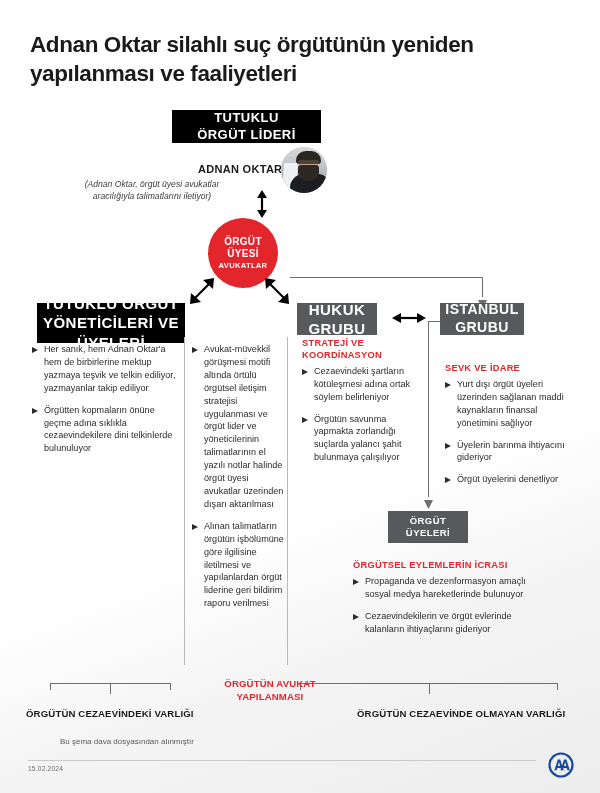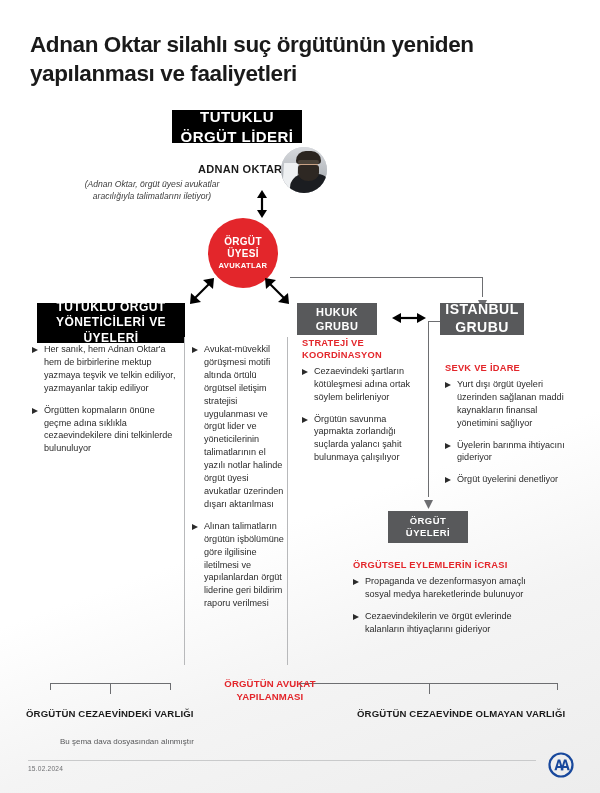--- a/index.html
+++ b/index.html
@@ -34,23 +34,23 @@
     justify-content: center;
     text-align: center;
     color: #ffffff;
     font-weight: bold;
     letter-spacing: .45px;
     line-height: 1.28;
   }
   .box.black { background: #000000; }
   .box.gray  { background: #58595b; }
 
-  #box-leader      { left: 172px; top: 110px; width: 130px; height: 33px; font-size: 15px; }
-  #box-managers    { left: 37px;  top: 303px; width: 148px; height: 40px; font-size: 12px; }
-  #box-hukuk       { left: 297px; top: 303px; width:  80px; height: 32px; font-size: 11px; }
+  #box-leader      { left: 172px; top: 110px; width: 149px; height: 33px; font-size: 13px; }
+  #box-managers    { left: 37px;  top: 303px; width: 148px; height: 40px; font-size: 15px; }
+  #box-hukuk       { left: 297px; top: 303px; width:  80px; height: 32px; font-size: 15px; }
   #box-istanbul    { left: 440px; top: 303px; width:  84px; height: 32px; font-size: 14px; }
   #box-uyeler      { left: 388px; top: 511px; width:  80px; height: 32px; font-size: 9.5px; }
 
   
   .leader-name {
     position: absolute;
     left: 198px; top: 163px;
     font-size: 11px; font-weight: bold; color: #1a1a1a;
     letter-spacing: .3px;
   }

